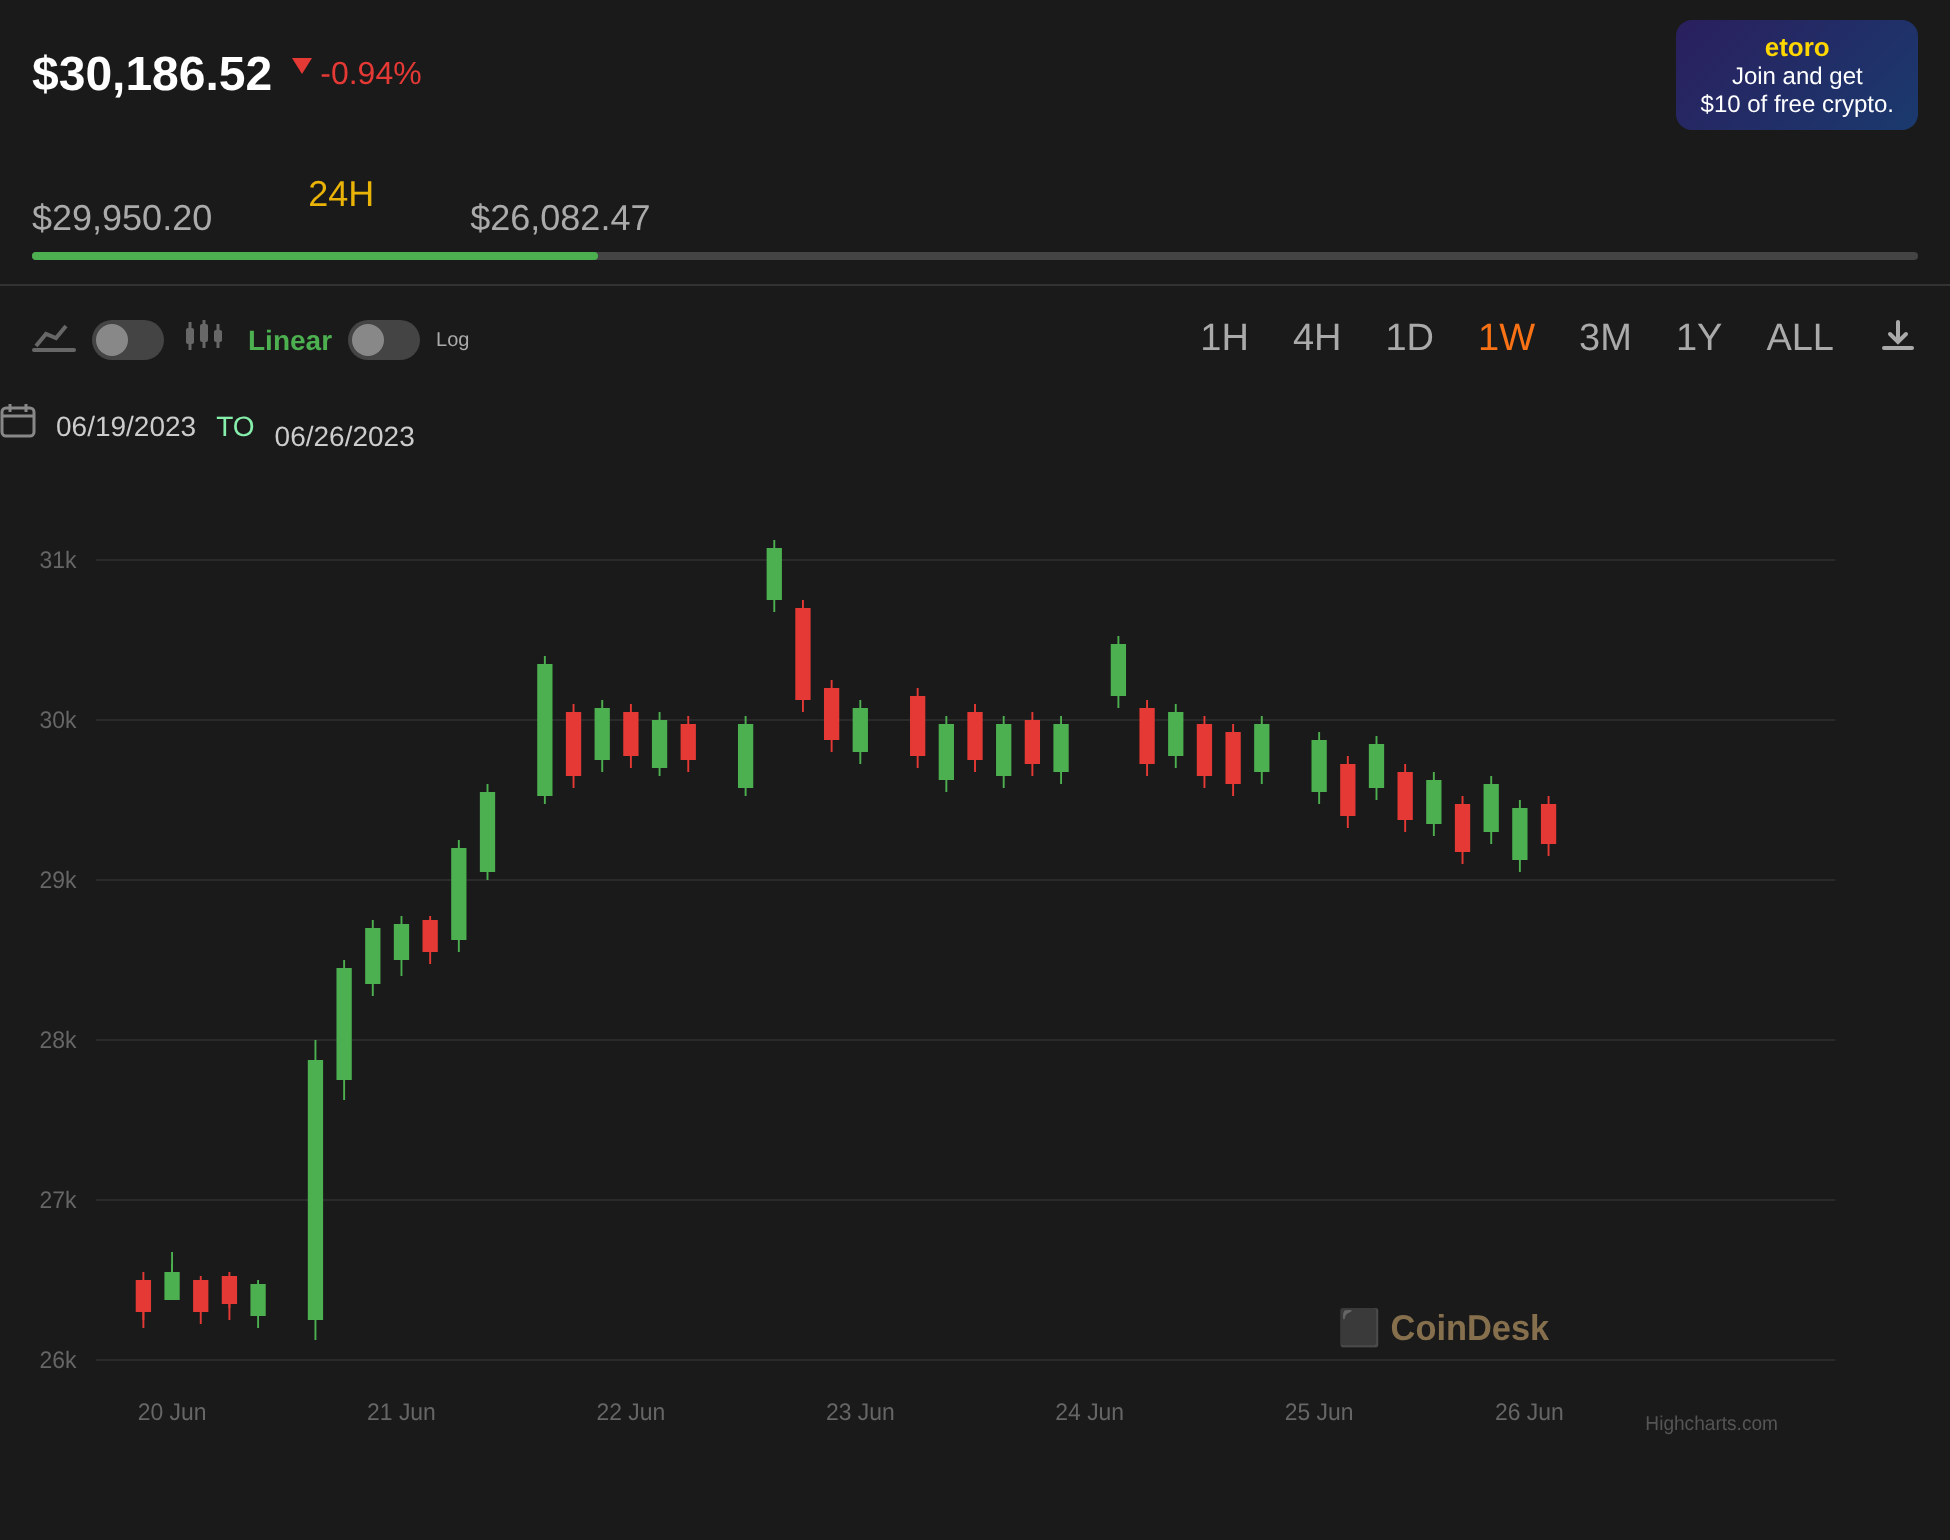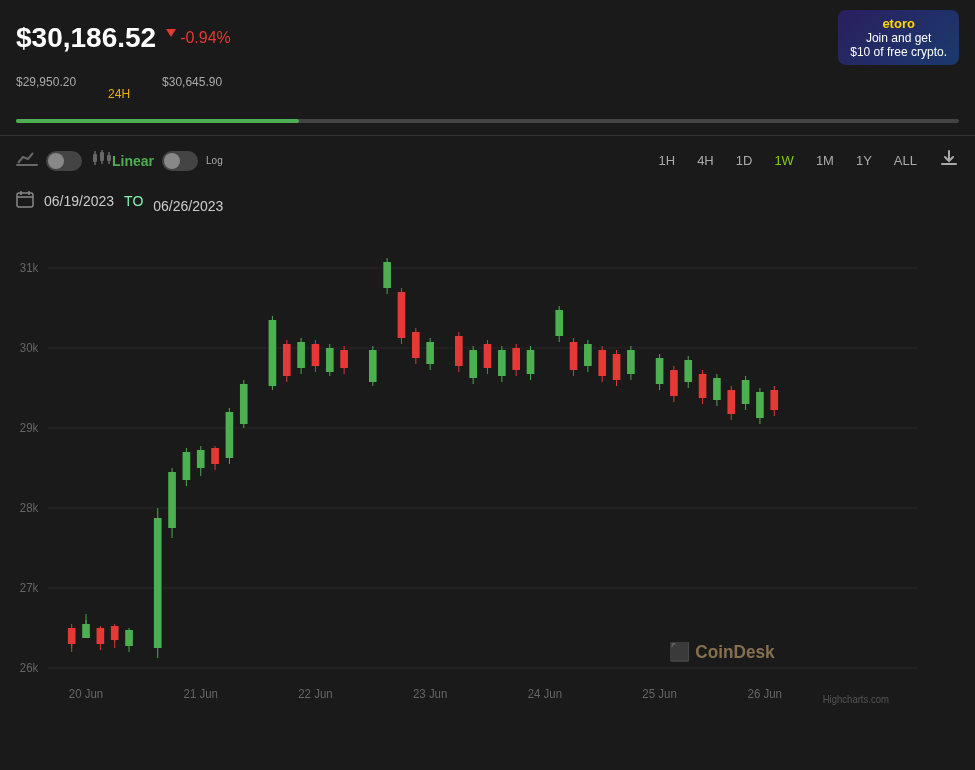--- a/index.html
+++ b/index.html
@@ -20,21 +20,21 @@
       background: #1a1a1a;
     }
 
     .price-section {
       display: flex;
       align-items: center;
       gap: 10px;
     }
 
     .main-price {
-      font-size: 28px;
+      font-size: 24px;
       font-weight: 700;
       color: #ffffff;
     }
 
     .price-change {
       display: flex;
       align-items: flex-start;
       gap: 4px;
       font-size: 16px;
       color: #e53935;
@@ -64,23 +64,23 @@
       font-weight: bold;
       font-size: 13px;
     }
 
     .range-bar-section {
       padding: 4px 16px 8px 16px;
     }
 
     .range-row {
       display: flex;
-      align-items: flex-start;
-      gap: 0;
-      font-size: 12px;
+      align-items: flex-end;
+      gap: 16px;
+      font-size: 18px;
       color: #aaaaaa;
       margin-bottom: 6px;
     }
 
     .range-low { color: #aaaaaa; margin-right: 16px; }
     .range-label { color: #eab308; margin: 12px 16px; }
     .range-high { color: #aaaaaa; margin-left: 16px; }
 
     .progress-container {
       width: 100%;
@@ -106,20 +106,21 @@
     .controls-bar {
       display: flex;
       align-items: center;
       justify-content: space-between;
       padding: 8px 16px;
     }
 
     .left-controls {
       display: flex;
       align-items: center;
+      gap: 12px;
     }
 
     .chart-type-icons {
       display: flex;
       align-items: center;
       gap: 8px;
     }
 
     .icon-btn {
       cursor: pointer;
@@ -165,44 +166,44 @@
 
     .right-controls {
       display: flex;
       align-items: center;
       gap: 6px;
     }
 
     .time-btn {
       padding: 4px 8px;
       border-radius: 4px;
-      font-size: 13px;
+      font-size: 19px;
       cursor: pointer;
       color: #aaaaaa;
       background: transparent;
       border: none;
       font-family: inherit;
     }
 
     .time-btn.active {
-      color: #84cc16;
+      color: #f97316;
     }
 
     .download-btn {
       font-size: 18px;
       color: #aaaaaa;
       cursor: pointer;
       margin-left: 8px;
     }
 
     .date-range-bar {
       display: flex;
       align-items: center;
       gap: 10px;
-      padding: 6px 16px 10px 16px;
+      padding: 6px 16px 10px 0;
       font-size: 14px;
       color: #cccccc;
     }
 
     .calendar-icon {
       font-size: 16px;
       color: #aaa;
     }
 
     .date-from { color: #cccccc; }
@@ -240,21 +241,21 @@
     <div class="ad-title">etoro</div>
     <div>Join and get</div>
     <div>$10 of free crypto.</div>
   </div>
 </div>
 
 <div class="range-bar-section">
   <div class="range-row">
     <span class="range-low">$29,950.20</span>
     <span class="range-label">24H</span>
-    <span class="range-high">$30,645.90</span>
+    <span class="range-high">$26,082.47</span>
   </div>
   <div class="progress-container">
     <div class="progress-fill"></div>
   </div>
 </div>
 
 <div class="divider"></div>
 
 <div class="controls-bar">
   <div class="left-controls">
@@ -291,21 +292,21 @@
         <div class="toggle-pill-knob"></div>
       </div>
       <span class="toggle-label-log">Log</span>
     </div>
   </div>
   <div class="right-controls">
     <button class="time-btn">1H</button>
     <button class="time-btn">4H</button>
     <button class="time-btn">1D</button>
     <button class="time-btn active">1W</button>
-    <button class="time-btn">1M</button>
+    <button class="time-btn">3M</button>
     <button class="time-btn">1Y</button>
     <button class="time-btn">ALL</button>
     <span class="download-btn">
       <svg width="20" height="20" viewBox="0 0 20 20" fill="none">
         <path d="M10 3v10M6 9l4 4 4-4" stroke="#aaa" stroke-width="2" stroke-linecap="round"></path>
         <path d="M3 16h14" stroke="#aaa" stroke-width="2" stroke-linecap="round"></path>
       </svg>
     </span>
   </div>
 </div>

